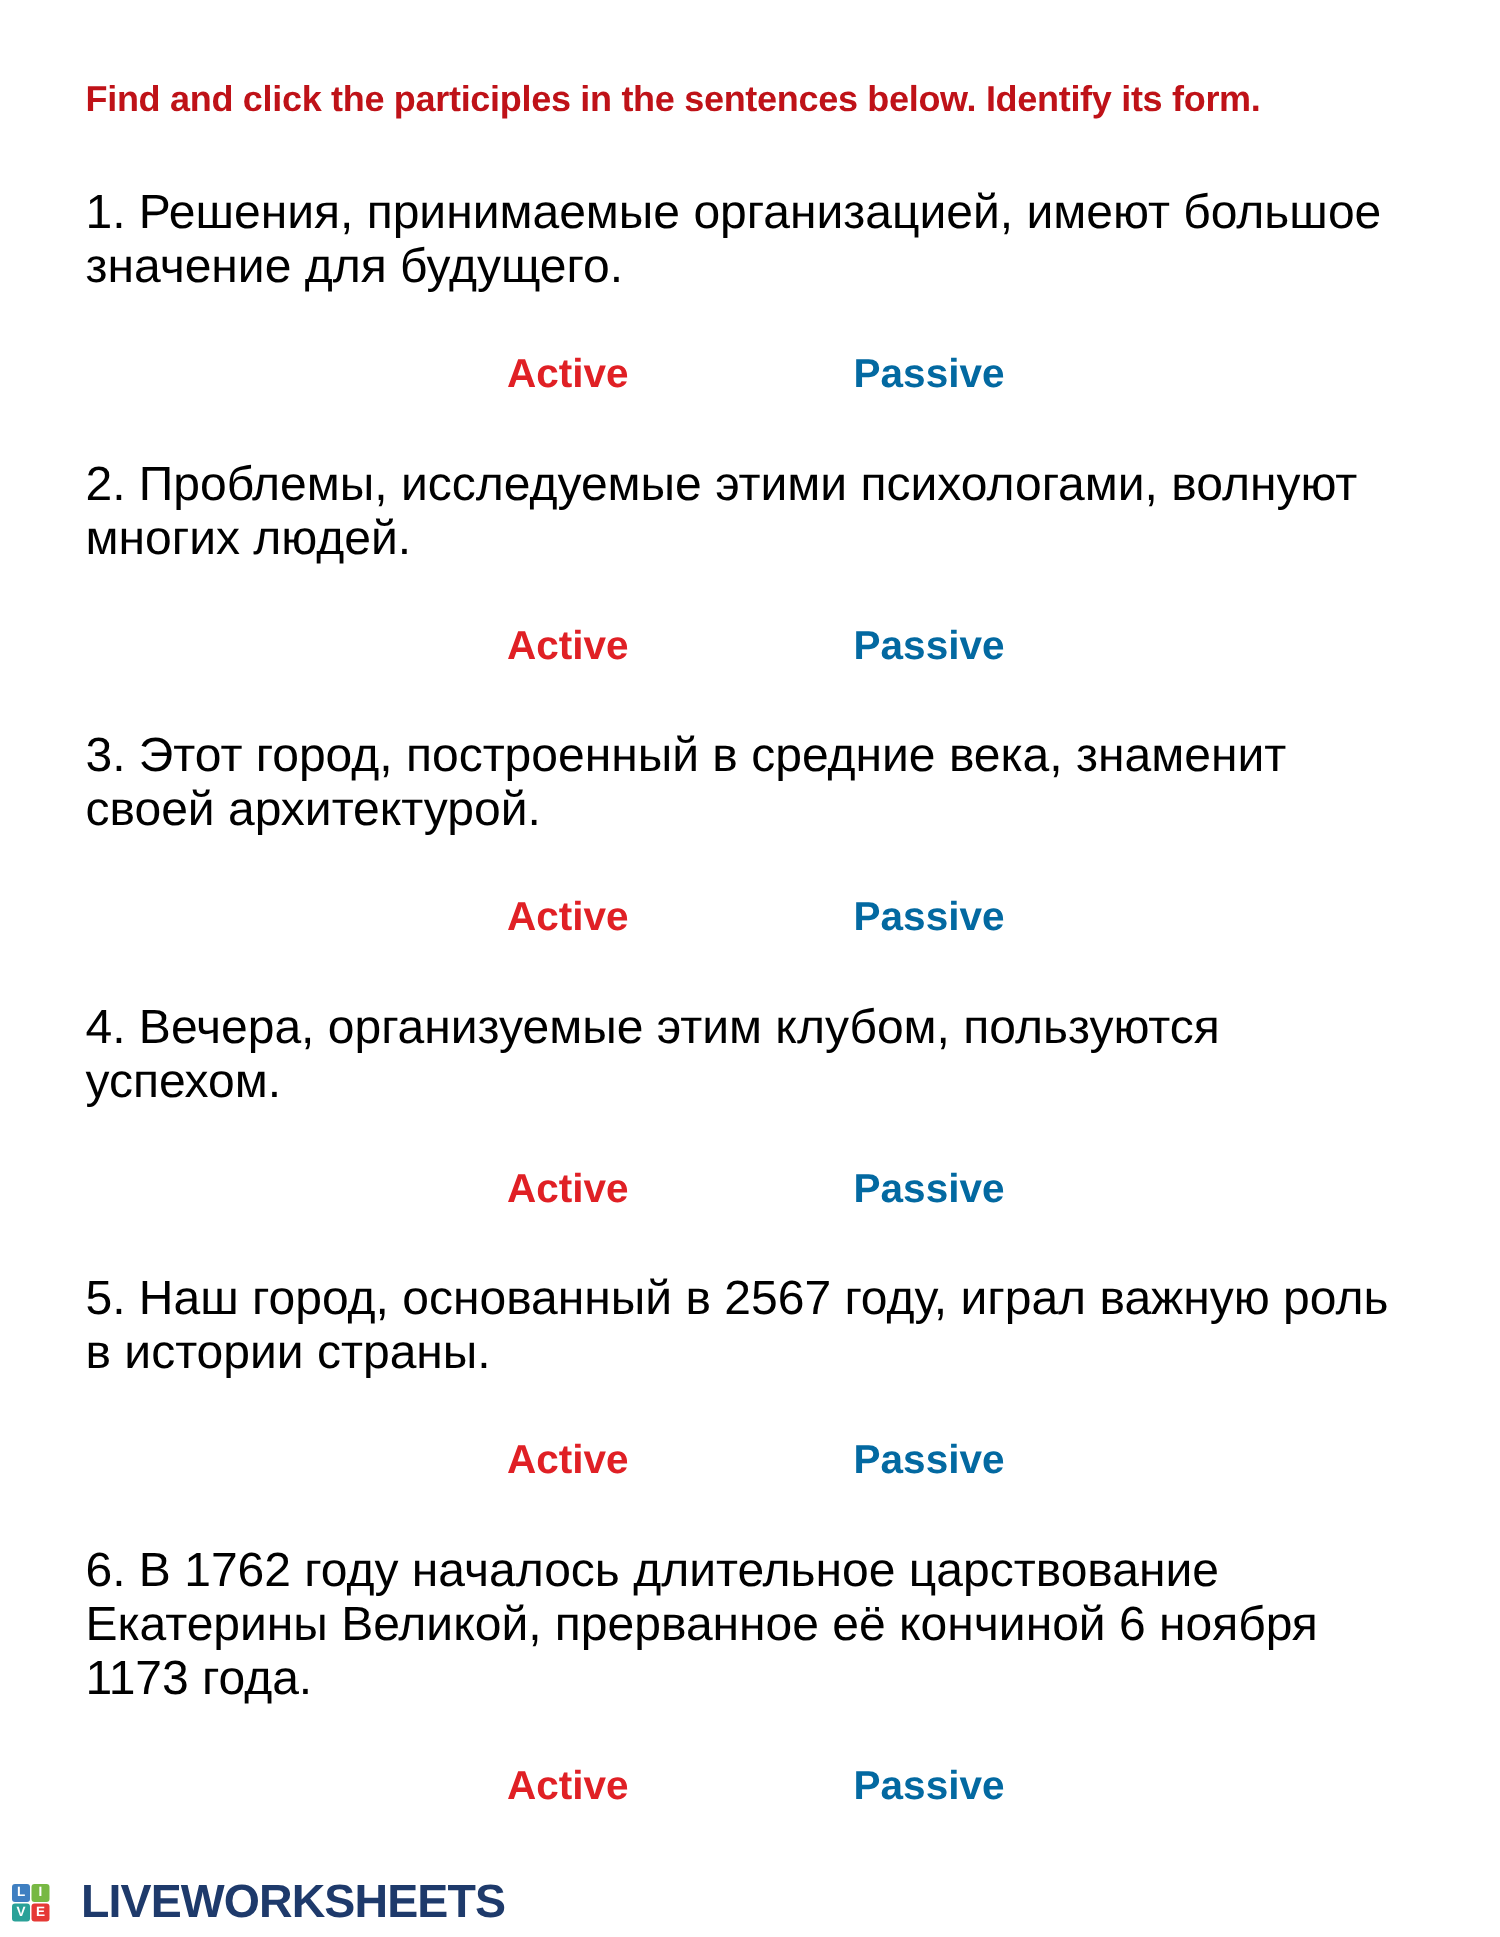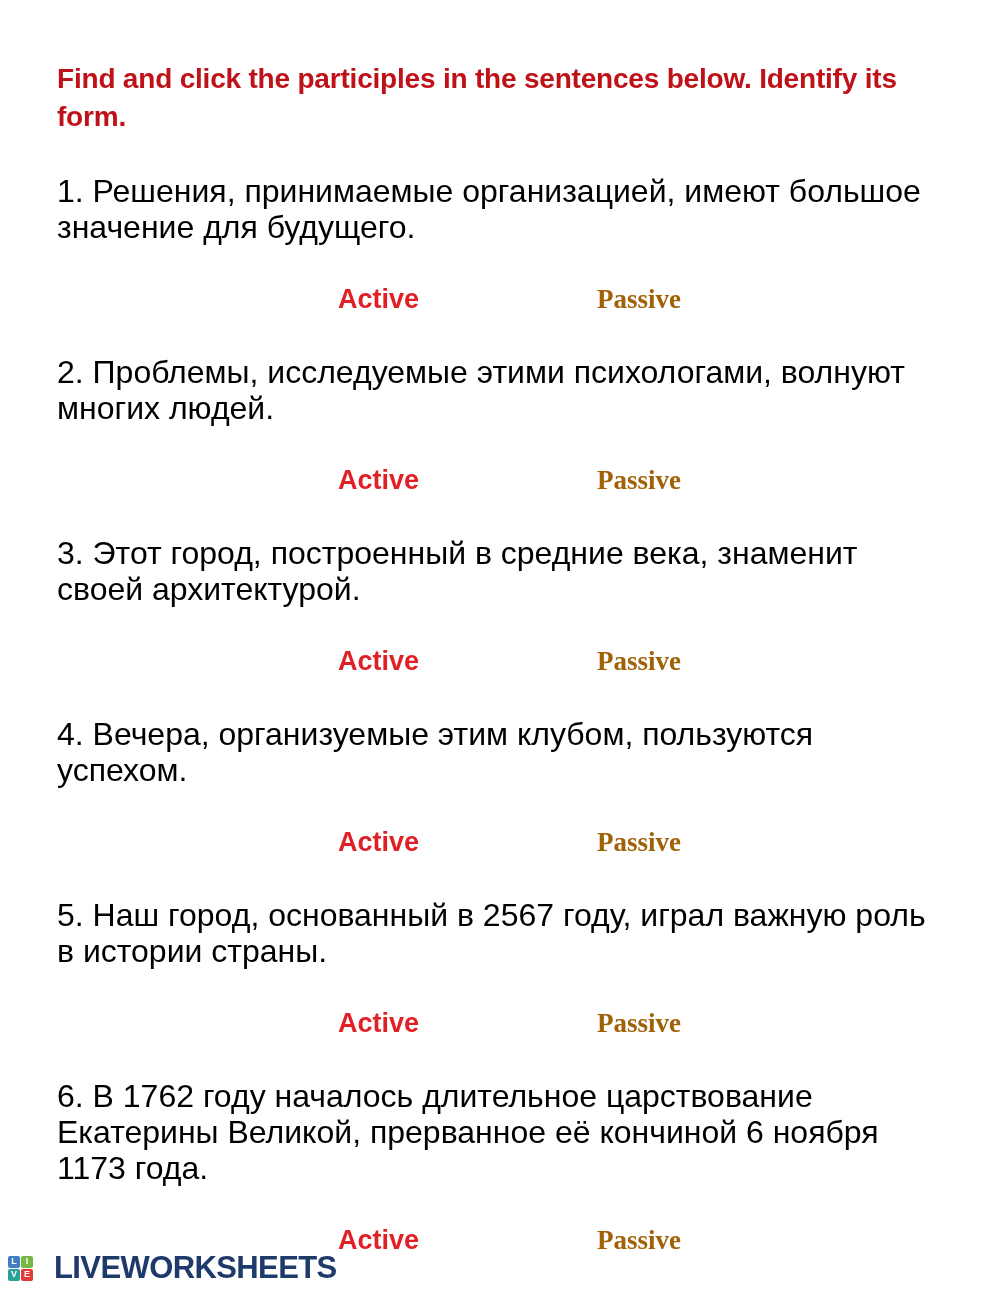--- a/index.html
+++ b/index.html
@@ -11,45 +11,44 @@
     position: relative;
     overflow: hidden;
   }
   .content {
     position: absolute;
     left: 57px;
     top: 0;
     width: 880px;
   }
   .title {
-    margin: 60px 0 0 0;
-    font-size: 28px;
+    margin: 48px 0 0 0;
+    font-size: 24px;
     line-height: 38px;
     font-weight: 700;
     color: #bf1218;
     letter-spacing: -0.2px;
   }
   .sentence {
     margin: 37px 0 0 0;
     font-size: 32px;
     line-height: 36px;
     color: #000000;
     cursor: pointer;
   }
   .choices {
     display: flex;
     margin-top: 36px;
     font-size: 27px;
     line-height: 36px;
     font-weight: 700;
-    gap: 28px;
   }
   .choice { cursor: pointer; user-select: none; }
   .choice-active  { margin-left: 281px; color: #e02025; }
-  .choice-passive { margin-left: 150px; color: #a16207; font-family: Liberation Serif, serif; }
+  .choice-passive { margin-left: 150px; color: #0369a1; }
   .logo {
     position: absolute;
     left: 8px;
     top: 1250px;
     display: flex;
     align-items: center;
     cursor: pointer;
   }
   .logo-grid {
     display: grid;

